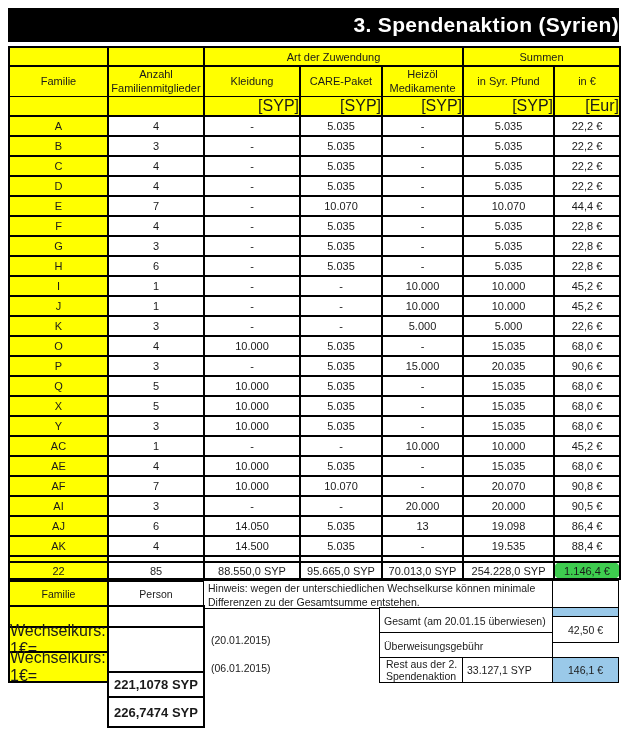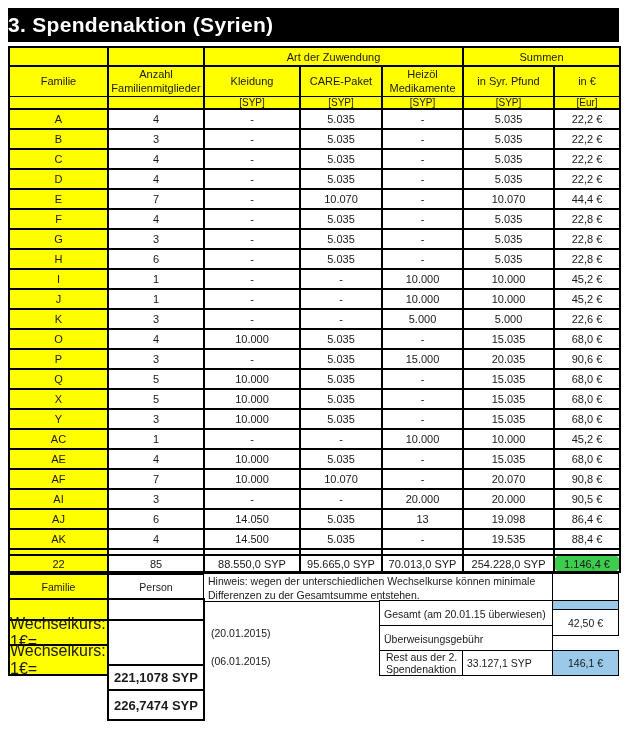--- a/index.html
+++ b/index.html
@@ -9,33 +9,33 @@
     --ink:#1a1a1a;
   }
   html,body{margin:0;padding:0;background:#fff;}
   .page{
     position:relative;width:625px;height:740px;background:#ffffff;
     font-family:"Liberation Sans", sans-serif;color:var(--ink);overflow:hidden;
   }
   .inner{position:absolute;left:8px;top:8px;width:611px;}
   .title-bar{
     background:#000;color:#fff;height:34px;line-height:34px;
-    text-align:left;font-size:21px;font-weight:bold;letter-spacing:0.3px;
+    text-align:right;font-size:21px;font-weight:bold;letter-spacing:0.3px;
   }
   table.sheet{
     border-collapse:collapse;table-layout:fixed;width:611px;margin-top:4px;
   }
   table.sheet td,table.sheet th{
     border:2px solid #000;padding:0;font-size:11px;font-weight:normal;
     text-align:center;vertical-align:middle;color:var(--ink);overflow:hidden;
     white-space:normal;
   }
   tr.group-row td{background:var(--yellow);height:17px;}
   tr.head-row th{background:var(--yellow);height:29px;line-height:1.25;border-bottom-width:1px;}
-  tr.unit-row td{background:var(--yellow);font-size:10px;height:10px;border-top-width:1px;}
+  tr.unit-row td{background:var(--yellow);font-size:16px;height:10px;border-top-width:1px;text-align:right;}
   tbody.data td{height:18px;background:#fff;}
   tbody.data td.c-family{background:var(--yellow);}
   td.c-eur{text-align:right;padding-right:6px;border-radius:7px;}
   tr.spacer-row td{height:4px;background:#fff;}
   tr.spacer-row td.c-family{background:var(--yellow);}
   tr.total-row td{height:15px;background:#fff;}
   tr.total-row td.c-family{background:var(--yellow);}
   tr.total-row td.c-eur{background:var(--green);}
   
   .footer{position:relative;height:118px;width:611px;}

